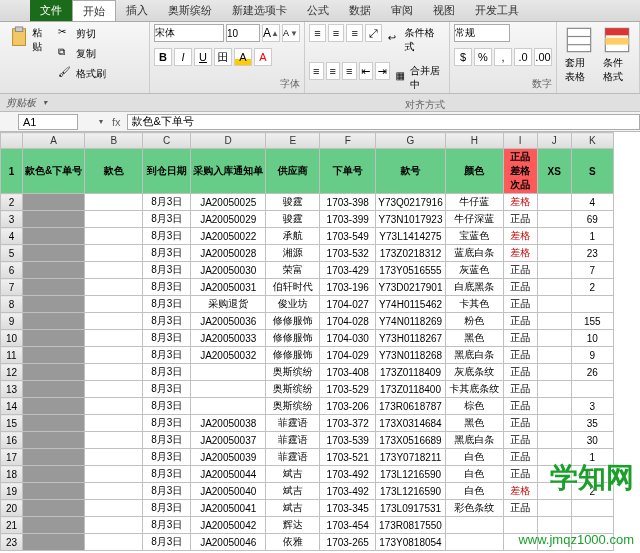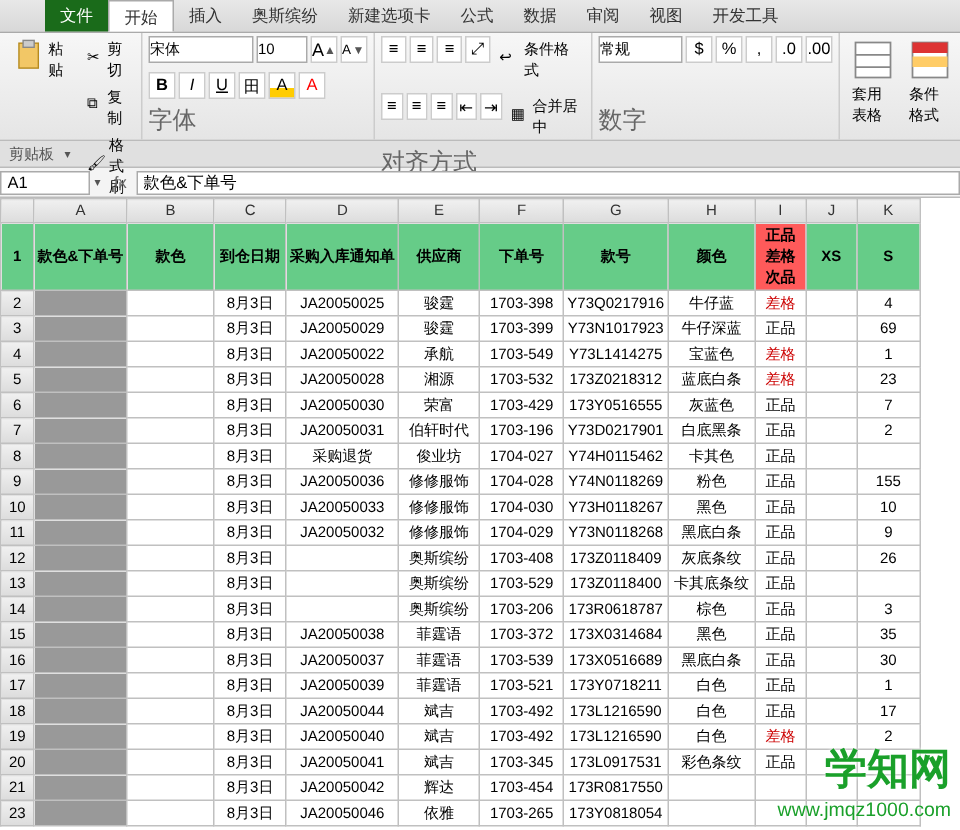--- a/index.html
+++ b/index.html
@@ -6,34 +6,34 @@
 body { width: 640px; height: 553px; overflow: hidden; background: #fff; font-size: 11px; }
 
 .tabbar { display: flex; background: linear-gradient(#e8e8e8,#d8d8d8); border-bottom: 1px solid #aaa; height: 22px; padding-left: 30px; }
 .tabbar .tab { padding: 3px 10px; font-size: 11px; color: #333; cursor: pointer; }
 .tabbar .tab.file { background: #1a6b1a; color: #fff; }
 .tabbar .tab.active { background: #fff; border: 1px solid #aaa; border-bottom: none; }
 
 .ribbon { display: flex; background: linear-gradient(#f7f7f7,#e5e5e5); border-bottom: 1px solid #bbb; height: 72px; }
 .group { border-right: 1px solid #ccc; padding: 2px 4px; display: flex; flex-direction: column; justify-content: space-between; }
 .group-body { display: flex; gap: 2px; align-items: flex-start; }
-.group-label { text-align: left; font-size: 16px; color: #666; }
+.group-label { text-align: right; font-size: 10px; color: #666; }
 .btn { display: inline-flex; align-items: center; gap: 2px; padding: 1px 3px; border: 1px solid transparent; cursor: pointer; font-size: 10px; }
 .iconbox { width: 16px; height: 16px; display: inline-block; }
 .bigicon { width: 28px; height: 28px; }
 .font-select { width: 70px; height: 18px; font-size: 10px; border: 1px solid #aaa; }
 .size-select { width: 34px; height: 18px; font-size: 10px; border: 1px solid #aaa; }
 .row { display: flex; gap: 2px; margin-bottom: 4px; }
 .toggle { width: 18px; height: 18px; border: 1px solid #ccc; display: inline-flex; align-items: center; justify-content: center; font-size: 11px; cursor: pointer; background: #fff; }
 .dd { width: 10px; text-align: center; color: #555; font-size: 8px; }
 
-.qat { display: flex; gap: 4px; padding: 2px 6px; background: #e0e0e0; border-bottom: 1px solid #bbb; height: 18px; align-items: center; font-size: 10px; color: #555; }
+.qat { display: flex; gap: 4px; padding: 2px 6px; background: #e0e0e0; border-bottom: 1px solid #bbb; height: 18px; align-items: center; font-size: 10px; color: #555; font-style: italic; }
 
 .fbar { display: flex; align-items: center; border-bottom: 1px solid #bbb; height: 20px; background: #f4f4f4; }
-.namebox { width: 60px; border: 1px solid #aaa; padding: 1px 4px; font-size: 11px; margin: 0 0; background: #fff; }
+.namebox { width: 60px; border: 1px solid #aaa; padding: 1px 4px; font-size: 11px; margin: 0 18px; background: #fff; }
 .fx { padding: 0 6px; color: #666; }
 .fxval { flex: 1; border: 1px solid #aaa; background: #fff; padding: 1px 4px; font-size: 11px; height: 16px; }
 
 .sheet { position: relative; overflow: auto; height: calc(553px - 22px - 72px - 18px - 20px); }
 table { border-collapse: collapse; table-layout: fixed; }
 th, td { border: 1px solid #c0c0c0; font-size: 10px; padding: 1px 2px; text-align: center; white-space: nowrap; overflow: hidden; height: 16px; }
 .colhdr th { background: linear-gradient(#f0f0f0,#dcdcdc); font-weight: normal; color: #333; }
 .rowhdr { background: linear-gradient(#f0f0f0,#dcdcdc); width: 22px; min-width: 22px; }
 .corner { background: #e0e0e0; width: 22px; }
 .hdrrow td { background: #66cc88; font-weight: bold; }
@@ -46,21 +46,21 @@
 .col-F { width: 56px; }
 .col-G { width: 68px; }
 .col-H { width: 58px; }
 .col-I { width: 34px; }
 .col-J { width: 34px; }
 .col-K { width: 42px; }
 .red { color: #c00; }
 
 .watermark { position: absolute; right: 6px; bottom: 6px; text-align: right; pointer-events: none; }
 .watermark .wm1 { font-size: 28px; font-weight: bold; color: #1aa02a; text-shadow: 0 0 3px #fff; text-align: right; }
-.watermark .wm2 { font-size: 13px; color: #1aa02a; text-shadow: 0 0 2px #fff; }
+.watermark .wm2 { font-size: 13px; color: #1aa02a; text-shadow: 0 0 2px #fff; margin-top: 35px; }
 </style>
 </head>
 <body>
 
 <div class="tabbar">
   <div class="tab file">文件</div>
 
 <div class="tab active">开始</div>
     <div class="tab">插入</div>
     <div class="tab">奥斯缤纷</div>
@@ -146,21 +146,21 @@
         <div class="btn">
             <span class="iconbox">▦</span>
             <span>合并居中</span>
           </div>
       </div>
     </div>
     <div class="group-label">对齐方式</div>
   </div>
 
   <div class="group">
-    <div class="group-body" style="flex-direction:row">
+    <div class="group-body" style="flex-direction:column">
       <div class="row">
           <input class="font-select" style="width: 56px;" value="常规">
         </div>
       <div class="row">
         <span class="toggle">$</span>
         <span class="toggle">%</span>
         <span class="toggle">,</span>
         <span class="toggle">.0</span>
         <span class="toggle">.00</span>
       </div>

